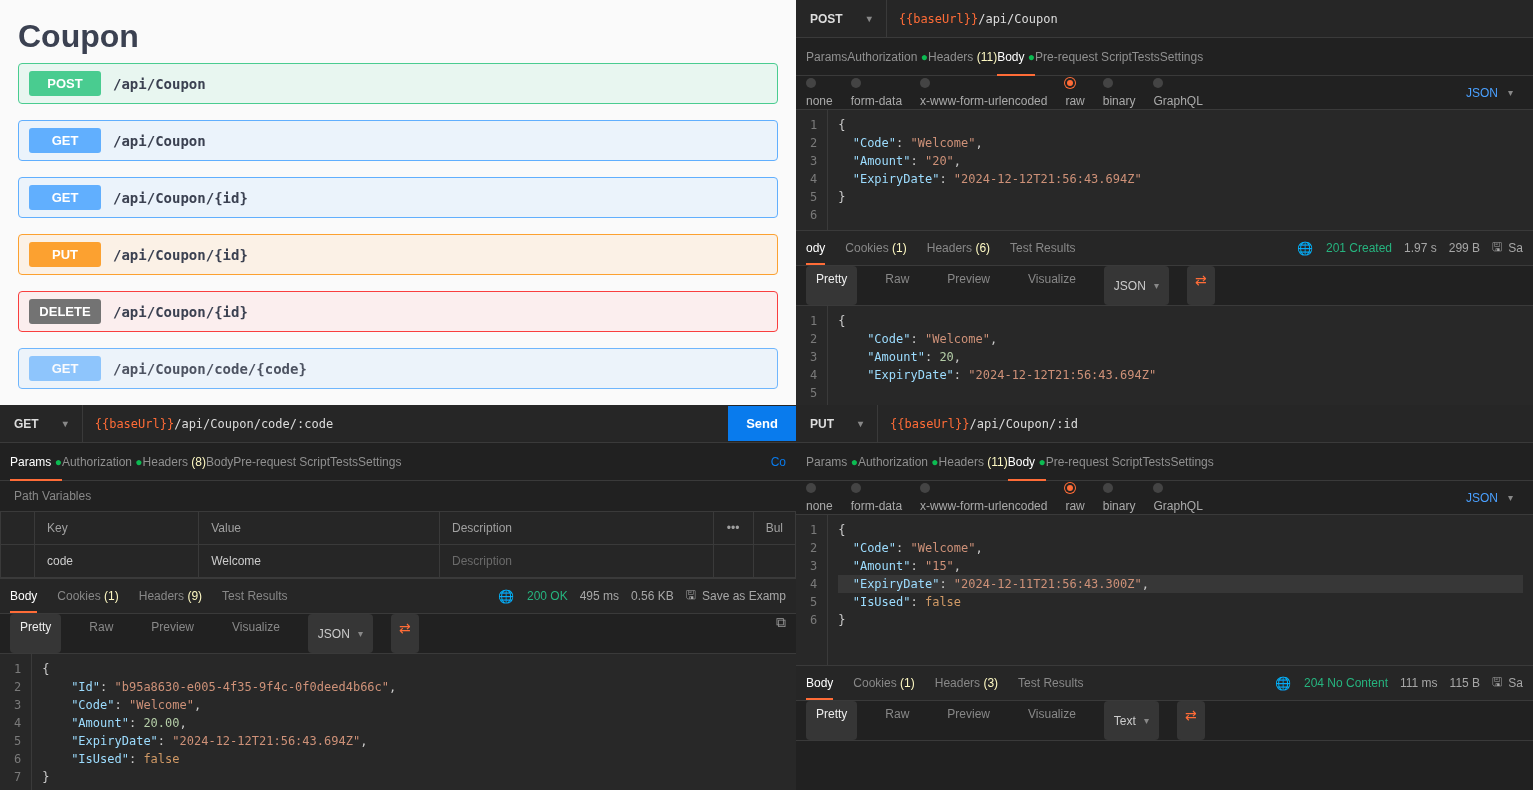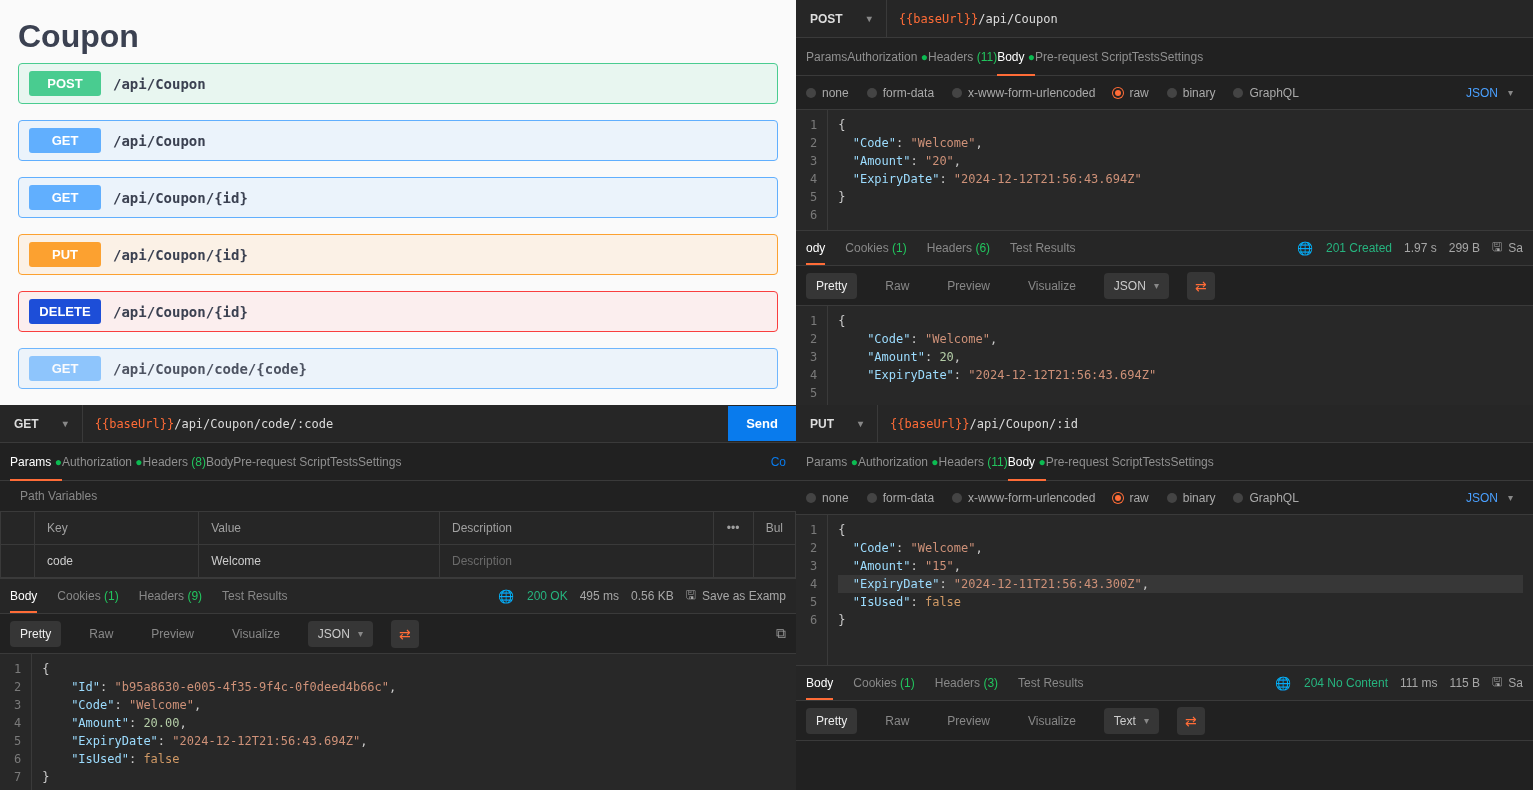--- a/index.html
+++ b/index.html
@@ -11,21 +11,21 @@
 .ep { display: flex; align-items: center; border: 1px solid; border-radius: 4px; padding: 7px 10px; margin-bottom: 16px; cursor: pointer; }
 .ep-post { background: #e8f6f0; border-color: #49cc90; }
 .ep-get  { background: #ebf3fb; border-color: #61affe; }
 .ep-put  { background: #fbf1e6; border-color: #fca130; }
 .ep-del  { background: #fbeeee; border-color: #f93e3e; }
 .ep-get2 { background: #ebf3fb; border-color: #61affe; opacity: 0.9; }
 .method { color: #fff; font-weight: 700; font-size: 13px; padding: 5px 0; width: 72px; text-align: center; border-radius: 3px; margin-right: 12px; font-family: sans-serif; }
 .m-post { background: #49cc90; }
 .m-get  { background: #61affe; }
 .m-put  { background: #fca130; }
-.m-del  { background: #1d4ed8; }
+.m-del  { background: #737373; }
 .m-get2 { background: #61affe; opacity: 0.75; }
 .ep-path { font-family: Menlo, Consolas, monospace; font-size: 14px; font-weight: 600; color: #3b4151; }
 
 
 .pm { position: absolute; background: #212121; color: #ccc; font-size: 12px; overflow: hidden; }
 .pm-tr { left: 796px; top: 0; width: 737px; height: 405px; }   
 .pm-bl { left: 0;    top: 405px; width: 796px; height: 385px; } 
 .pm-br { left: 796px; top: 405px; width: 737px; height: 385px; }
 
 
@@ -36,26 +36,26 @@
 .url .var { color: #ff6c37; }
 .url .rest { color: #ddd; }
 .send-btn { background: #097bed; color: #fff; padding: 10px 18px; font-weight: 600; font-size: 13px; border: none; cursor: pointer; }
 
 
 .tabs { display: flex; align-items: center; height: 38px; padding: 0 10px; border-bottom: 1px solid #3a3a3a; background: #212121; }
 .tab { color: #909090; cursor: pointer; padding: 11px 0; position: relative; }
 .tab.active { color: #fff; }
 .tab.active::after { content:''; position:absolute; left:0; right:0; bottom:-1px; height:2px; background:#ff6c37; }
 .dot-g { color:#0cbb52; }
-.count { color:#22c55e;text-align:right; }
+.count { color:#fef9c3;text-align:right; }
 .link { color:#097bed; cursor: pointer; }
 
 
 .radios { display:flex; align-items:center; gap:18px; height:34px; padding:0 10px; border-bottom:1px solid #3a3a3a; background:#212121; }
-.radio { display:flex; align-items:center; gap:6px; color:#aaa; cursor:pointer; }
+.radio { display:flex; align-items:flex-start; gap:6px; color:#aaa; cursor:pointer;flex-direction:column; }
 .rdot { width:10px; height:10px; border-radius:50%; background:#444; display:inline-block; }
 .rdot.on { background:#ff6c37; box-shadow: 0 0 0 2px #212121, 0 0 0 3px #ff6c37; width:6px; height:6px; margin:2px; }
 .json-sel { color:#4aa0ff; margin-left:auto; display:flex; align-items:center; gap:10px; padding-right:10px; }
 
 
 .editor { display:flex; background:#282828; font-family:Menlo,Consolas,monospace; font-size:12px; line-height:18px; }
 .gutter { background:#282828; color:#7a7a7a; text-align:right; padding:6px 10px 6px 14px; border-right:1px solid #3a3a3a; user-select:none; }
 .code { padding:6px 10px; white-space:pre; flex:1; }
 .tok-p { color:#ccc; }
 .tok-k { color:#9cdcfe; }
@@ -69,29 +69,29 @@
 .restab { color:#888; cursor:pointer; padding:9px 0; position:relative; }
 .restab.active { color:#fff; }
 .restab.active::after { content:''; position:absolute; left:0; right:0; bottom:-1px; height:2px; background:#ff6c37; }
 .res-right { margin-left:auto; display:flex; align-items:center; gap:12px; }
 .globe { color:#e05555; font-size:13px; }
 .status-ok { color:#26b47f; }
 .meta { color:#a7a7a7; }
 .save { color:#a7a7a7; display:flex; align-items:center; gap:6px; cursor:pointer; }
 
 
-.viewbar { display:flex; align-items:center; height:40px; background:#212121; padding:0 10px; gap:18px; border-bottom:1px solid #3a3a3a; }
+.viewbar { display:flex; height:40px; background:#212121; padding:0 10px; gap:18px; border-bottom:1px solid #3a3a3a; }
 .vbtn { color:#888; padding:6px 10px; cursor:pointer; border-radius:4px; }
 .vbtn.active { background:#363636; color:#eee; }
 .sel { background:#363636; color:#ccc; padding:6px 10px; border-radius:4px; display:flex; align-items:center; gap:8px; cursor:pointer; }
 .icnbtn { background:#363636; color:#ff6c37; padding:6px 8px; border-radius:4px; cursor:pointer; font-size:14px; }
 .copy { margin-left:auto; color:#999; cursor:pointer; font-size:14px; }
 
 
-.subhead { color:#888; padding:8px 20px; font-size:12px; }
+.subhead { color:#888; padding:8px 14px; font-size:12px; }
 .tbl { width:100%; border-collapse:collapse; }
 .tbl th, .tbl td { border:1px solid #3a3a3a; padding:9px 12px; text-align:left; color:#ccc; background:#262626; font-weight:normal; }
 .tbl th { color:#a0a0a0; font-size:12px; }
 .tbl .ph { color:#6a6a6a; }
 </style>
 </head>
 <body>
 
 <div class="swagger">
   <h1>Coupon</h1>

